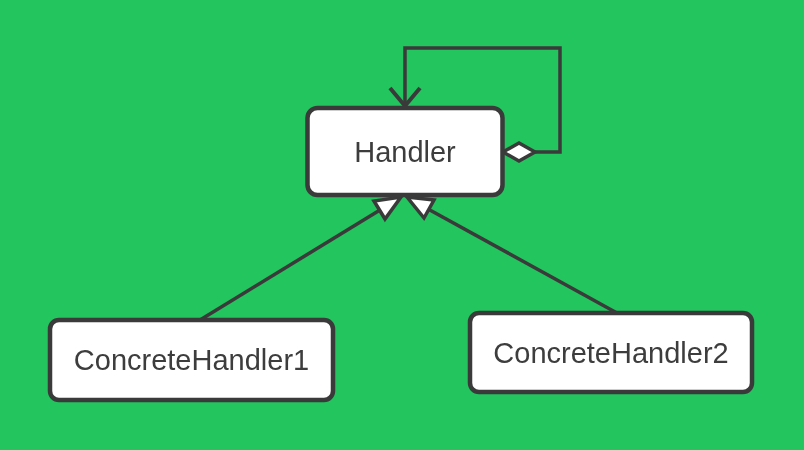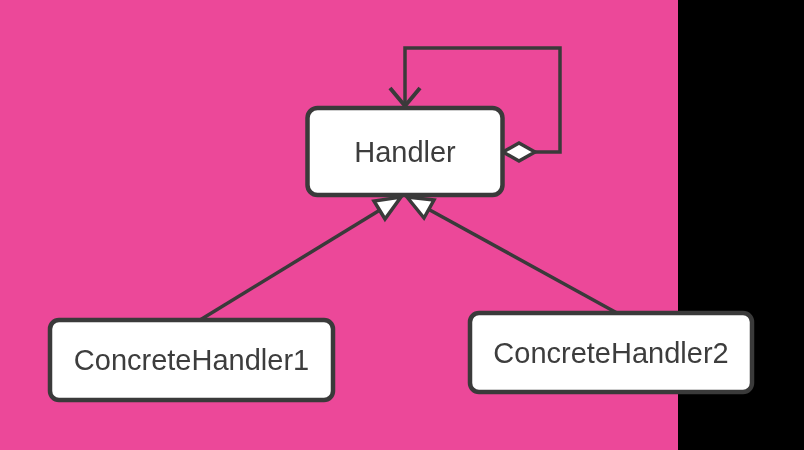--- a/index.html
+++ b/index.html
@@ -5,23 +5,23 @@
   html, body {
     margin: 0;
     padding: 0;
     background: #000000;
     width: 804px;
     height: 450px;
     overflow: hidden;
   }
   .canvas {
     position: relative;
-    width: 678px;
+    width: 804px;
     height: 450px;
-    background: #ec4899;
+    background: #22c55e;
   }
   svg { display: block; }
   .node-rect {
     fill: #ffffff;
     stroke: #3a3a3a;
     stroke-width: 4.5;
   }
   .edge-line {
     stroke: #3a3a3a;
     stroke-width: 3.5;

